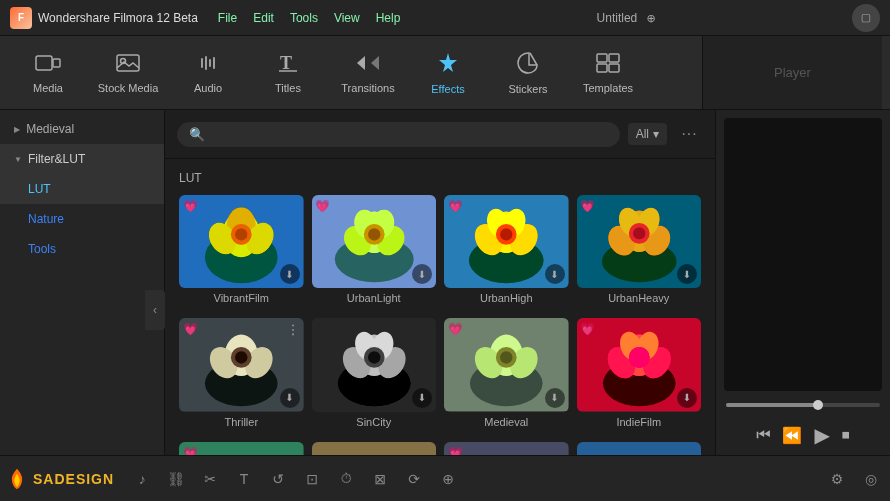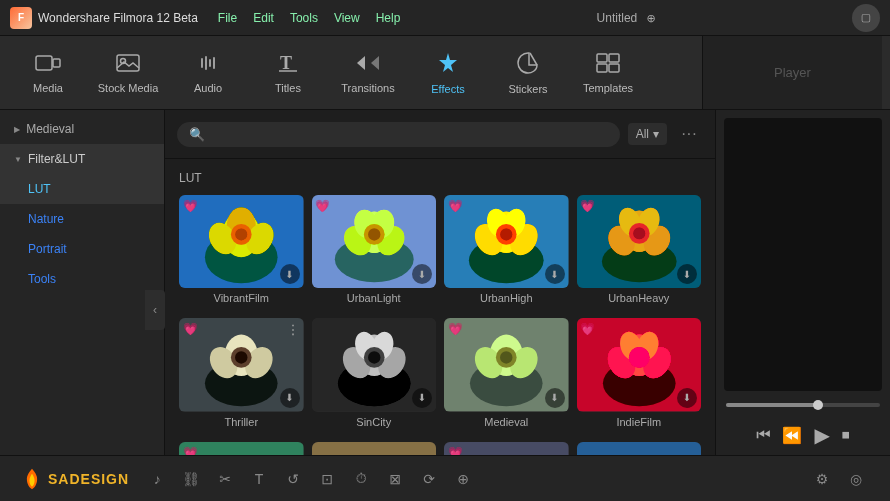--- a/index.html
+++ b/index.html
@@ -333,21 +333,21 @@
       border-radius: 50%;
     }
 
     
     .bottombar {
       height: 46px;
       background: #252525;
       border-top: 1px solid #111;
       display: flex;
       align-items: center;
-      padding: 0 20px;
+      padding: 0 5px;
       gap: 6px;
     }
     .bottom-logo {
       display: flex;
       align-items: center;
       gap: 4px;
       margin-right: 8px;
     }
     .sadesign-flame {
       width: 24px;
@@ -509,23 +509,20 @@
     </div>
     <div class="sidebar-item active section-header">
       <span class="chevron">▼</span>
       <span>Filter&amp;LUT</span>
     </div>
     <div class="sidebar-item sub-item active">
       <span>LUT</span>
     </div>
     <div class="sidebar-item sub-item">
       <span>Nature</span>
-    </div>
-    <div class="sidebar-item sub-item">
-      <span>Portrait</span>
     </div>
     <div class="sidebar-item sub-item">
       <span>Tools</span>
     </div>
 
     <div style="position:absolute; left:145px; top: calc(36px + 74px + 180px); width:20px; height:40px; display:flex; align-items:center; justify-content:center; background:#2d2d2d; border-radius:0 4px 4px 0; cursor:pointer; color:#888;">‹</div>
   </div>
 
   <div class="content">
 

